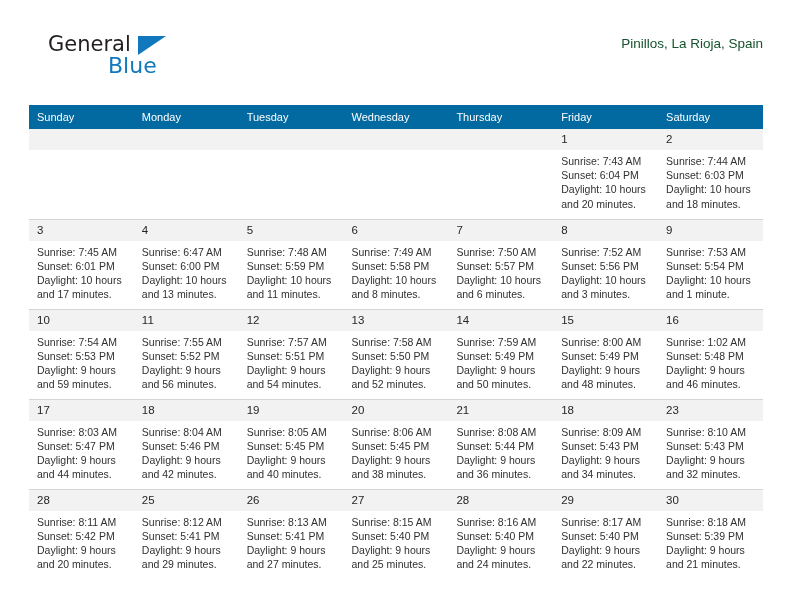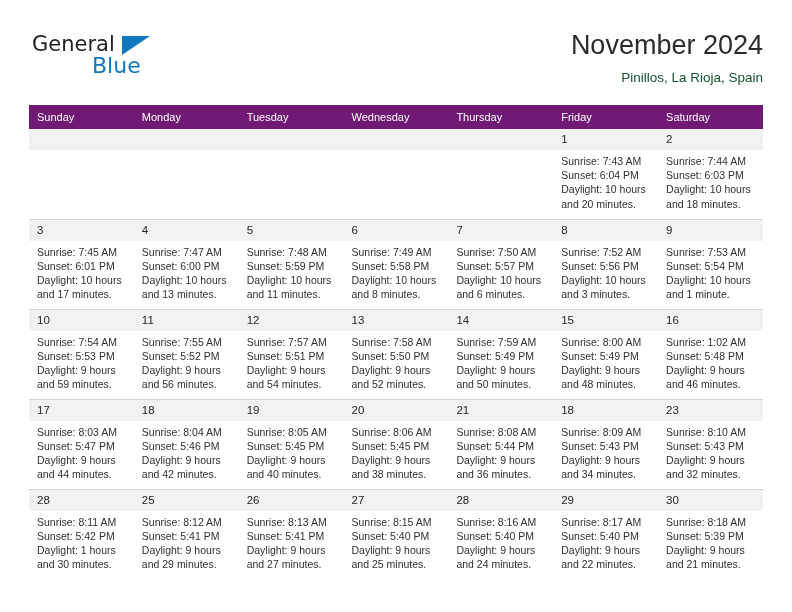--- a/index.html
+++ b/index.html
@@ -24,21 +24,21 @@
   
   .top {
     position: absolute;
     left: 29px;
     top: 28px;
     right: 29px;
     height: 72px;
   }
   .logo {
     position: absolute;
-    left: 0;
+    left: 16px;
     top: 0;
     width: 220px;
     height: 60px;
     text-align: center;
   }
   .logo-general {
     position: absolute;
     left: 3px;
     top: 4px;
     font-size: 21px;
@@ -90,21 +90,21 @@
   
   .calendar {
     position: absolute;
     left: 29px;
     top: 105px;
     width: 734px;
     border-collapse: collapse;
     table-layout: fixed;
   }
   .calendar th {
-    background: #701a75;
+    background: #0369a1;
     color: #ffffff;
     font-size: 11px;
     font-weight: 400;
     text-align: left;
     padding: 6px 0 6px 8px;
     height: 20px;
     box-sizing: border-box;
     border: none;
   }
   .calendar td {
@@ -156,21 +156,20 @@
 
   <div class="top">
 
     <div class="logo">
       <span class="logo-general">General</span>
       <span class="logo-tri"></span>
       <span class="logo-blue">Blue</span>
     </div>
 
     <div class="titles">
-      <div class="month-title">November 2024</div>
       <div class="location">Pinillos, La Rioja, Spain</div>
     </div>
 
   </div>
 
   <table class="calendar">
     <thead>
       <tr>
         <th>Sunday</th>
         <th>Monday</th>
@@ -237,21 +236,21 @@
                 <div>Sunrise: 7:45 AM</div>
                 <div>Sunset: 6:01 PM</div>
                 <div class="wrap">Daylight: 10 hours and 17 minutes.</div>
               </div>
             </div>
           </td>
           <td>
             <div class="cell-inner">
               <span class="daynum">4</span>
               <div class="info">
-                <div>Sunrise: 7:47 AM</div>
+                <div>Sunrise: 6:47 AM</div>
                 <div>Sunset: 6:00 PM</div>
                 <div class="wrap">Daylight: 10 hours and 13 minutes.</div>
               </div>
             </div>
           </td>
           <td>
             <div class="cell-inner">
               <span class="daynum">5</span>
               <div class="info">
                 <div>Sunrise: 7:48 AM</div>
@@ -445,21 +444,21 @@
             </div>
           </td>
         </tr>
         <tr>
           <td>
             <div class="cell-inner">
               <span class="daynum">28</span>
               <div class="info">
                 <div>Sunrise: 8:11 AM</div>
                 <div>Sunset: 5:42 PM</div>
-                <div class="wrap">Daylight: 1 hours and 30 minutes.</div>
+                <div class="wrap">Daylight: 9 hours and 20 minutes.</div>
               </div>
             </div>
           </td>
           <td>
             <div class="cell-inner">
               <span class="daynum">25</span>
               <div class="info">
                 <div>Sunrise: 8:12 AM</div>
                 <div>Sunset: 5:41 PM</div>
                 <div class="wrap">Daylight: 9 hours and 29 minutes.</div>

